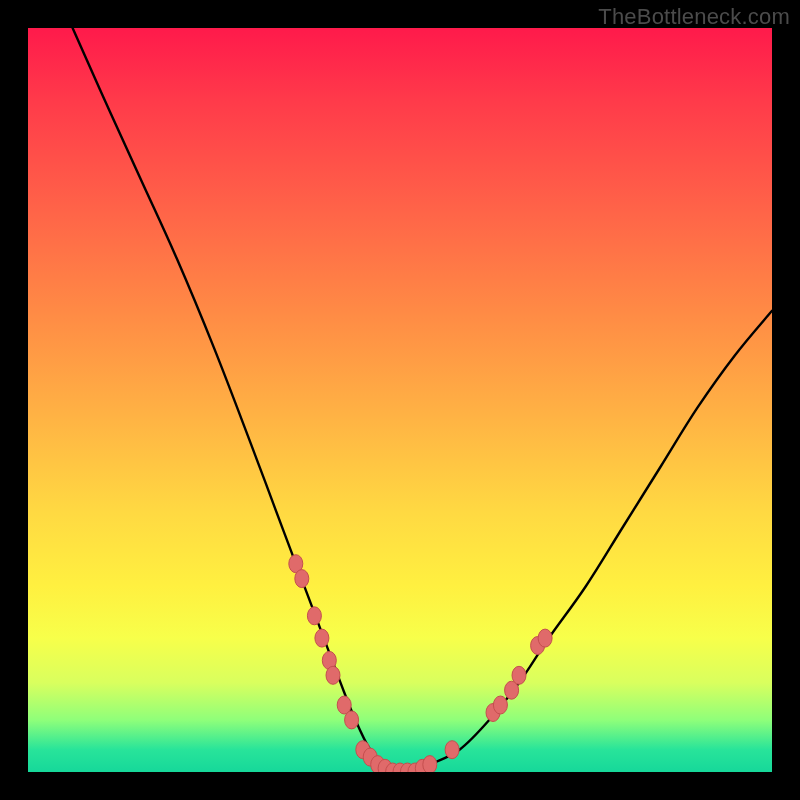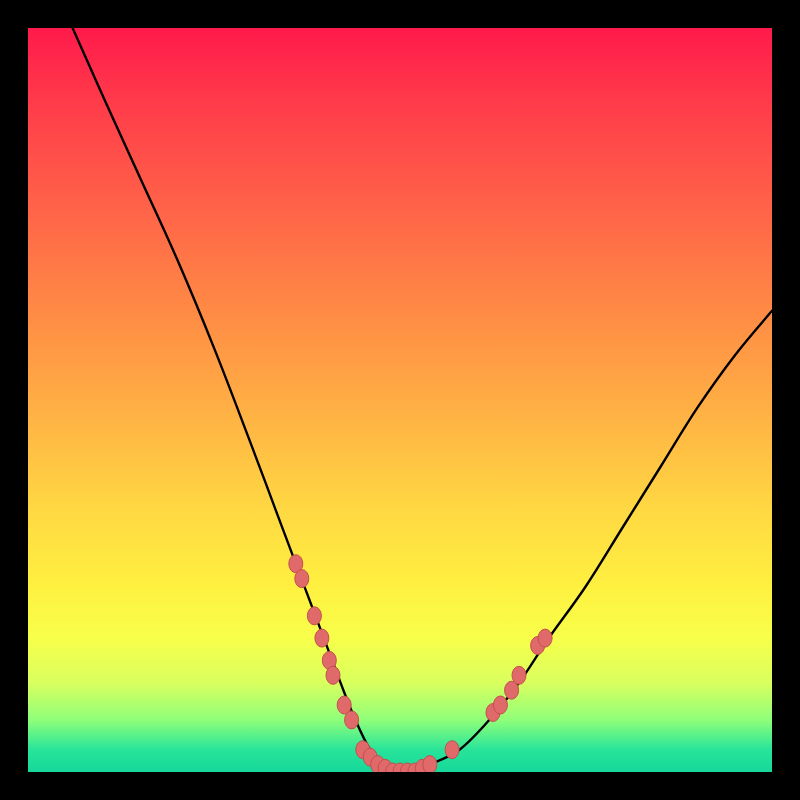--- a/index.html
+++ b/index.html
@@ -87,13 +87,14 @@
           <ellipse cx="424.1" cy="721.7" rx="7" ry="9" fill="#e06a6a" stroke="#c44e4e" stroke-width="1"></ellipse>
           <ellipse cx="465.0" cy="684.5" rx="7" ry="9" fill="#e06a6a" stroke="#c44e4e" stroke-width="1"></ellipse>
           <ellipse cx="472.4" cy="677.0" rx="7" ry="9" fill="#e06a6a" stroke="#c44e4e" stroke-width="1"></ellipse>
           <ellipse cx="483.6" cy="662.2" rx="7" ry="9" fill="#e06a6a" stroke="#c44e4e" stroke-width="1"></ellipse>
           <ellipse cx="491.0" cy="647.3" rx="7" ry="9" fill="#e06a6a" stroke="#c44e4e" stroke-width="1"></ellipse>
           <ellipse cx="509.6" cy="617.5" rx="7" ry="9" fill="#e06a6a" stroke="#c44e4e" stroke-width="1"></ellipse>
           <ellipse cx="517.1" cy="610.1" rx="7" ry="9" fill="#e06a6a" stroke="#c44e4e" stroke-width="1"></ellipse>
         </g>
     </svg>
   </div>
+  <div class="credit">TheBottleneck.com</div>
 </div>
 
 </body></html>

